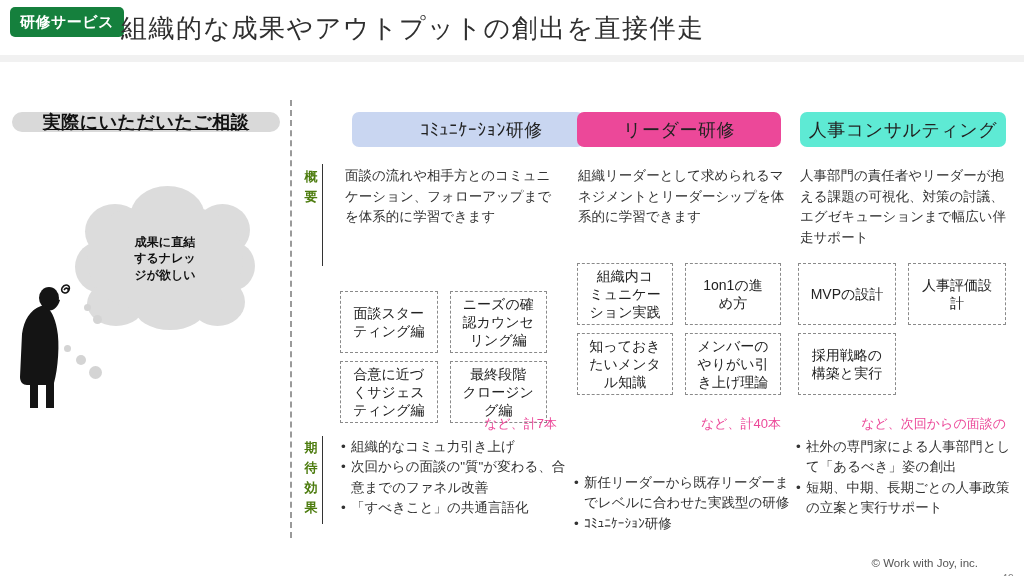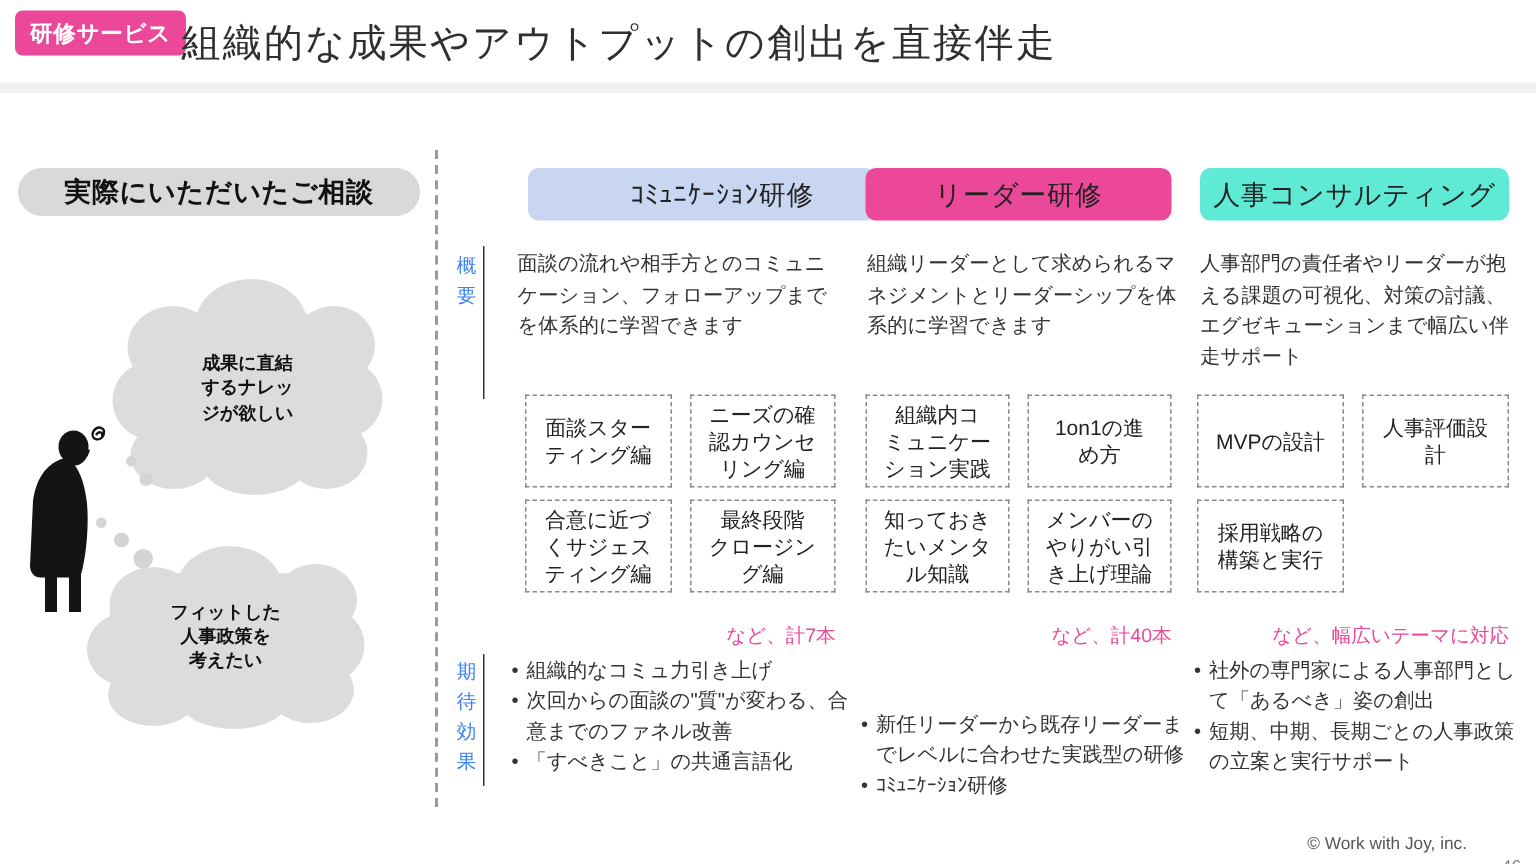--- a/index.html
+++ b/index.html
@@ -19,24 +19,24 @@
   }
   .title{
     position:absolute;left:121px;top:11px;
     font-size:26px;color:#2f2f2f;letter-spacing:1.5px;font-weight:500;
     white-space:nowrap;
   }
   .band{position:absolute;left:0;top:55px;width:1024px;height:7px;background:#f1f1f1;}
 
   
   .consult-pill{
-    position:absolute;left:12px;top:112px;width:268px;height:32px;
+    position:absolute;left:12px;top:112px;width:268px;height:20px;
     background:#d9d9d9;border-radius:18px;
     display:flex;align-items:center;justify-content:center;
-    font-size:18px;font-weight:bold;color:#111;letter-spacing:0.5px;
+    font-size:18px;font-weight:bold;color:#111;letter-spacing:0.5px;text-decoration:underline;
   }
   .vdivider{position:absolute;left:290px;top:100px;height:438px;width:0;border-left:2px dashed #9a9a9a;}
 
   .cloud{position:absolute;}
   .cloud i{position:absolute;display:block;background:#dcdcdc;border-radius:50%;}
   .cloud-text{
     position:absolute;inset:0;display:flex;align-items:center;justify-content:center;
     text-align:center;font-weight:bold;font-size:12px;line-height:1.35;
     white-space:pre-line;color:#111;
   }
@@ -49,38 +49,38 @@
     display:flex;align-items:center;justify-content:center;
     font-size:18px;color:#222;letter-spacing:0.5px;
   }
   .colhead.h1{left:352px;width:205px;padding-left:27px;}
   .colhead.h2{left:577px;width:204px;}
   .colhead.h3{left:800px;width:206px;}
 
   
   .rowlabel{
     position:absolute;left:303px;width:16px;
-    font-size:13px;font-weight:normal;color:#3b82f6;
+    font-size:13px;font-weight:bold;color:#4d7c0f;
     line-height:1.55;word-break:break-all;text-align:center;
   }
   .rowline{position:absolute;left:322px;width:0;border-left:1.5px solid #333;}
 
   
   .ov{position:absolute;top:166px;font-size:13.5px;line-height:1.52;color:#333;}
   .ov.c1{left:345px;width:216px;}
   .ov.c2{left:578px;width:212px;}
   .ov.c3{left:800px;width:214px;}
 
   
   .boxes{
     position:absolute;top:263px;
     display:grid;grid-template-columns:1fr 1fr;grid-template-rows:62px 62px;
     column-gap:12px;row-gap:8px;
   }
-  .boxes.c1{left:350px;width:207px;}
+  .boxes.c1{left:340px;width:207px;margin-top:28px;}
   .boxes.c2{left:577px;width:204px;}
   .boxes.c3{left:798px;width:208px;}
   .cbox{
     border:1.5px dashed #8a8a8a;background:#fff;
     display:flex;align-items:center;justify-content:center;
     text-align:center;font-size:14px;line-height:1.3;color:#222;
     white-space:pre-line;
   }
   .note{position:absolute;top:395px;font-size:13px;color:#ec4899;text-align:right;margin-top:20px;}
   .note.c1{left:350px;width:207px;}
@@ -97,21 +97,21 @@
 
   
   .copyright{position:absolute;right:46px;top:557px;font-size:11.5px;color:#555;}
   .pagenum{position:absolute;right:10px;top:557px;font-size:11.5px;color:#808080;margin-top:15px;}
 </style>
 </head>
 <body>
 
 <div class="slide">
 
-  <div class="badge" style="background: #ec4899;">研修サービス</div>
+  <div class="badge" style="background: #15803d;">研修サービス</div>
   <div class="title">組織的な成果やアウトプットの創出を直接伴走</div>
   <div class="band"></div>
 
   <div class="consult-pill">実際にいただいたご相談</div>
 
   <div class="vdivider"></div>
 
   <div class="cloud" style="left:75px;top:186px;width:180px;height:145px;">
     <i style="left:55px;top:0;width:75px;height:62px;"></i>
     <i style="left:10px;top:18px;width:60px;height:55px;"></i>
@@ -120,34 +120,20 @@
     <i style="left:132px;top:55px;width:48px;height:50px;"></i>
     <i style="left:12px;top:95px;width:58px;height:45px;"></i>
     <i style="left:60px;top:102px;width:70px;height:42px;"></i>
     <i style="left:115px;top:92px;width:55px;height:48px;"></i>
     <i style="left:12px;top:22px;width:156px;height:100px;border-radius:50px;"></i>
     <div class="cloud-text">成果に直結
 するナレッ
 ジが欲しい</div>
   </div>
 
-  <div class="cloud" style="left:58px;top:364px;width:185px;height:120px;">
-    <i style="left:60px;top:0;width:70px;height:55px;"></i>
-    <i style="left:15px;top:14px;width:58px;height:50px;"></i>
-    <i style="left:125px;top:12px;width:55px;height:48px;"></i>
-    <i style="left:0;top:45px;width:50px;height:48px;"></i>
-    <i style="left:138px;top:42px;width:47px;height:48px;"></i>
-    <i style="left:14px;top:78px;width:60px;height:42px;"></i>
-    <i style="left:62px;top:84px;width:72px;height:38px;"></i>
-    <i style="left:120px;top:74px;width:58px;height:44px;"></i>
-    <i style="left:12px;top:18px;width:160px;height:88px;border-radius:46px;"></i>
-    <div class="cloud-text">フィットした
-人事政策を
-考えたい</div>
-  </div>
 
   <div class="dot" style="left:84px;top:304px;width:7px;height:7px;"></div>
   <div class="dot" style="left:93px;top:315px;width:9px;height:9px;"></div>
   <div class="dot" style="left:64px;top:345px;width:7px;height:7px;"></div>
   <div class="dot" style="left:76px;top:355px;width:10px;height:10px;"></div>
   <div class="dot" style="left:89px;top:366px;width:13px;height:13px;"></div>
 
   <div class="person">
     <svg width="66" height="132" viewBox="0 0 66 132" xmlns="http://www.w3.org/2000/svg">
       <g fill="#141414">
@@ -201,21 +187,21 @@
   <div class="boxes c3">
     <div class="cbox">MVPの設計</div>
     <div class="cbox">人事評価設
 計</div>
     <div class="cbox">採用戦略の
 構築と実行</div>
   </div>
 
   <div class="note c1">など、計7本</div>
   <div class="note c2">など、計40本</div>
-  <div class="note c3">など、幅広いテーマに対応</div>
+  <div class="note c3">など、次回からの面談の</div>
 
   <div class="rowlabel" style="top:438px;">期待効果</div>
   <div class="rowline" style="top:436px;height:88px;"></div>
 
   <div class="fx c1">
     <div class="bullet">組織的なコミュ力引き上げ</div>
     <div class="bullet">次回からの面談の"質"が変わる、合意までのファネル改善</div>
     <div class="bullet">「すべきこと」の共通言語化</div>
   </div>
   <div class="fx c2">

